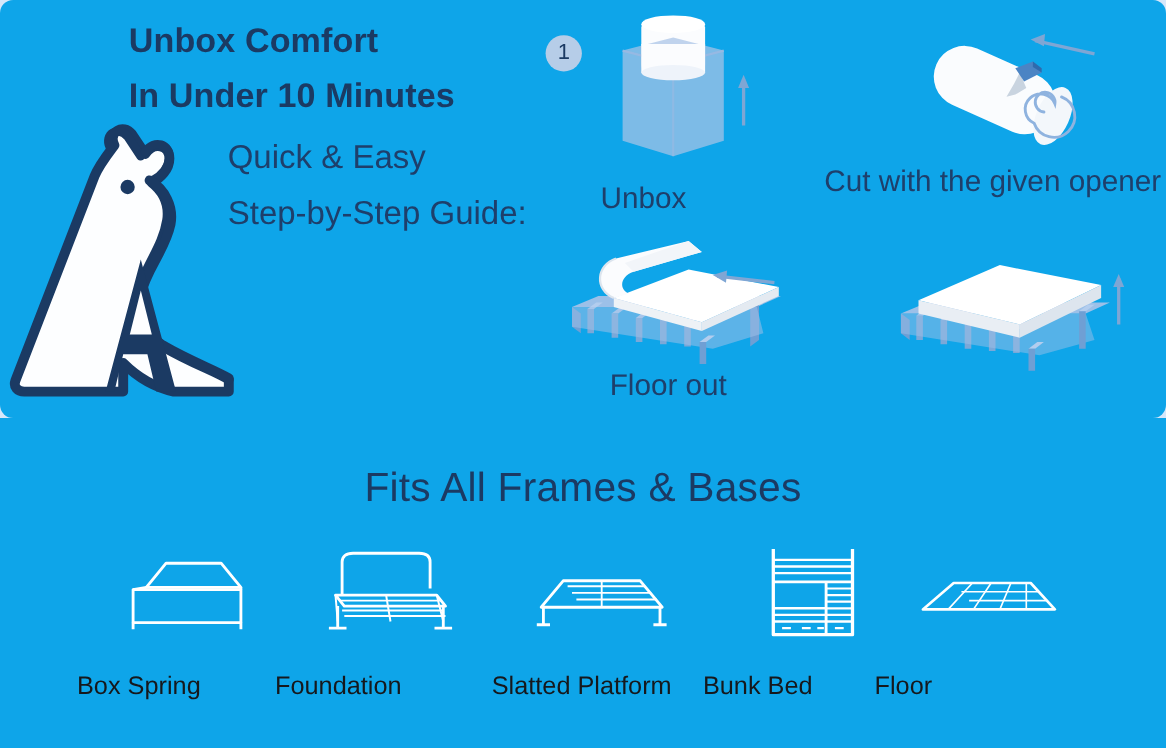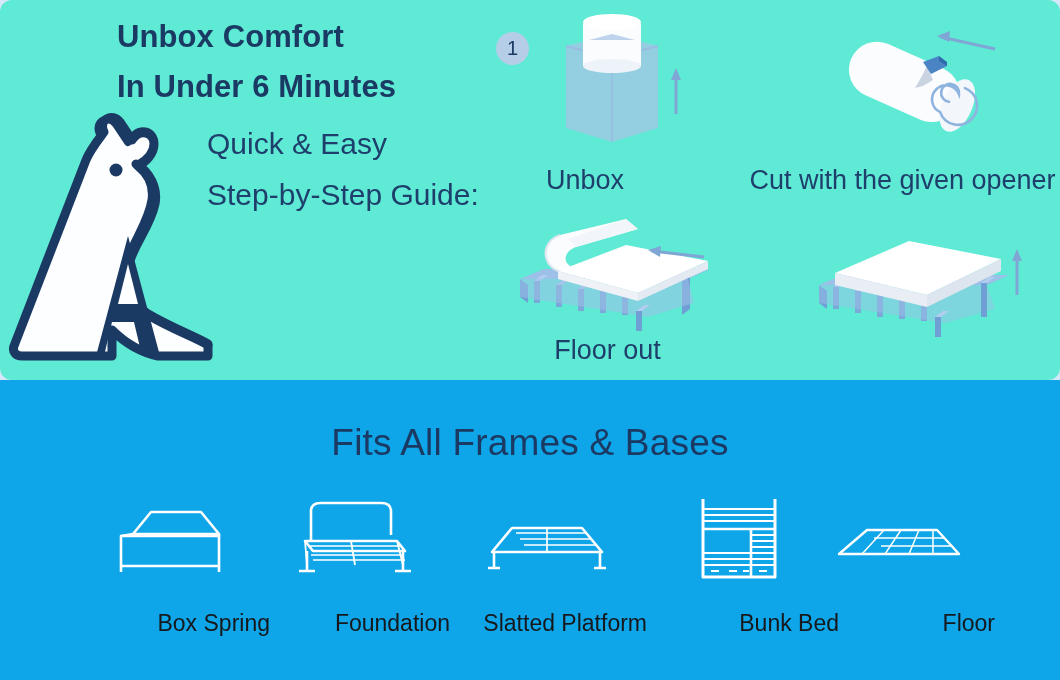--- a/index.html
+++ b/index.html
@@ -6,21 +6,21 @@
   body{
     width:1060px;height:680px;overflow:hidden;
     font-family:"Liberation Sans","DejaVu Sans",sans-serif;
     background:#d6e7fa;
   }
   .page{position:relative;width:1060px;height:680px;}
 
   
   .top-section{
     position:absolute;left:0;top:0;width:1060px;height:380px;
-    background:#5eead4;
+    background:#0ea5e9;
     border-radius:12px;
   }
   .headline{
     position:absolute;left:117px;top:12px;
     font-size:31px;font-weight:bold;color:#1b3a63;
     line-height:1.62;letter-spacing:.1px;white-space:nowrap;
   }
   .headline .l2{display:block;}
   .subline{
     position:absolute;left:207px;
@@ -46,21 +46,21 @@
     white-space:nowrap;text-align:center;
   }
 
   #step1{left:480px;top:10px;width:210px;height:195px;}
   #step1 .badge{left:16px;top:22px;}
   #step1 .step-art{left:48px;top:0px;}
   #step1 .step-label{left:0;top:155px;width:210px;}
 
   #step2{left:745px;top:10px;width:315px;height:195px;}
   #step2 .step-art{left:78px;top:8px;}
-  #step2 .step-label{left:0;top:155px;width:315px;}
+  #step2 .step-label{left:0;top:140px;width:315px;}
 
   #step3{left:480px;top:215px;width:255px;height:160px;}
   #step3 .step-art{left:18px;top:0px;}
   #step3 .step-label{left:0;top:120px;width:255px;}
 
   #step4{left:765px;top:215px;width:295px;height:160px;}
   #step4 .step-art{left:40px;top:10px;}
   #step4 .step-label{left:0;top:120px;width:295px;}
 
   
@@ -68,41 +68,41 @@
     position:absolute;left:0;top:380px;width:1060px;height:300px;
     background:#0ea5e9;
   }
   .bottom-title{
     position:absolute;left:0;top:42px;width:1060px;text-align:center;
     font-size:37px;color:#1b3a63;letter-spacing:.2px;
   }
   .frames-row{
     position:absolute;left:0;top:108px;width:1060px;height:170px;
   }
-  .frame-item{position:absolute;top:0;width:200px;text-align:right;}
+  .frame-item{position:absolute;top:0;width:200px;text-align:left;}
   .frame-icon{height:110px;display:flex;align-items:center;justify-content:center;}
   .frame-label{
     margin-top:12px;font-size:23px;color:#16181c;white-space:nowrap;
   }
   .fi0{left:70px;}
   .fi1{left:250px;}
   .fi2{left:447px;}
   .fi3{left:639px;}
   .fi4{left:795px;}
 </style>
 </head>
 <body>
 
 <div class="page">
 
   <div class="top-section">
 
     <div class="headline">
       <span>Unbox Comfort</span>
-      <span class="l2">In Under 6 Minutes</span>
+      <span class="l2">In Under 10 Minutes</span>
     </div>
 
     <div class="subline s1">Quick &amp; Easy</div>
     <div class="subline s2">Step-by-Step Guide:</div>
 
     <svg class="logo" viewBox="0 0 240 262">
       <g>
         <path d="M96 24 C90 12 104 4 112 14 L124 32 C132 20 146 24 146 36 C146 46 138 54 130 58
                  C140 66 146 78 144 92 C140 118 122 136 118 160 C116 178 124 196 140 206
                  C164 220 186 228 200 236 L200 248 L150 248 C132 244 116 234 104 222

